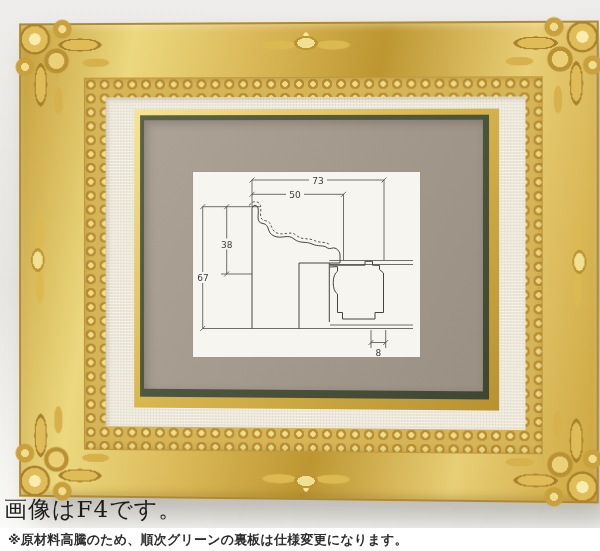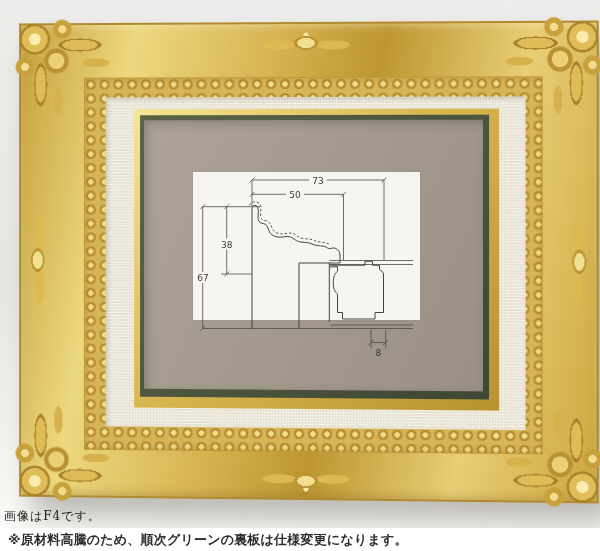--- a/index.html
+++ b/index.html
@@ -63,28 +63,28 @@
       radial-gradient(ellipse 26px 7px at 82px 15px,#ddb952 0 60%,transparent 70%),
       radial-gradient(circle 4px at 55px 5px,#f6e7a0 0 60%,transparent 70%);}
   .orn.mt{top:8px}.orn.mb{bottom:6px;transform:scaleY(-1)}
   .orn.mv{width:30px;height:110px;top:50%;margin-top:-55px;
     background:
       radial-gradient(ellipse 9px 16px at 13px 55px,#f2e092 0 55%,#bd9634 55% 75%,transparent 76%),
       radial-gradient(ellipse 7px 26px at 15px 28px,#ddb952 0 60%,transparent 70%),
       radial-gradient(ellipse 7px 26px at 15px 82px,#ddb952 0 60%,transparent 70%);}
   .orn.ml{left:6px}.orn.mr{right:6px;transform:scaleX(-1)}
   
-  .diagram{position:absolute;left:193px;top:172px;width:227px;height:148px;
+  .diagram{position:absolute;left:193px;top:172px;width:227px;height:185px;
            background:#f7f5f0;box-shadow:0 0 0 1px rgba(150,145,135,.28);}
   .diagram svg{display:block;}
   .diagram text{font-family:"DejaVu Sans","Liberation Sans",sans-serif;font-size:9px;fill:#3c3c3a;}
   
   .caption-image{position:absolute;left:4px;bottom:3px;
            font-family:"DejaVu Serif","Liberation Serif",serif;
-           font-size:12px;color:#1c1c1c;letter-spacing:1px;}
+           font-size:23px;color:#1c1c1c;letter-spacing:1px;}
   .notice-bar{width:600px;height:23px;background:#ffffff;display:flex;align-items:center;}
   .notice-text{font-family:"DejaVu Sans","Liberation Sans",sans-serif;
            font-size:13px;font-weight:bold;color:#2e2e2e;padding-left:8px;letter-spacing:.2px;}
 </style>
 </head>
 <body>
 
 <div class="stage">
   <div class="photo">
     <div class="frame">

